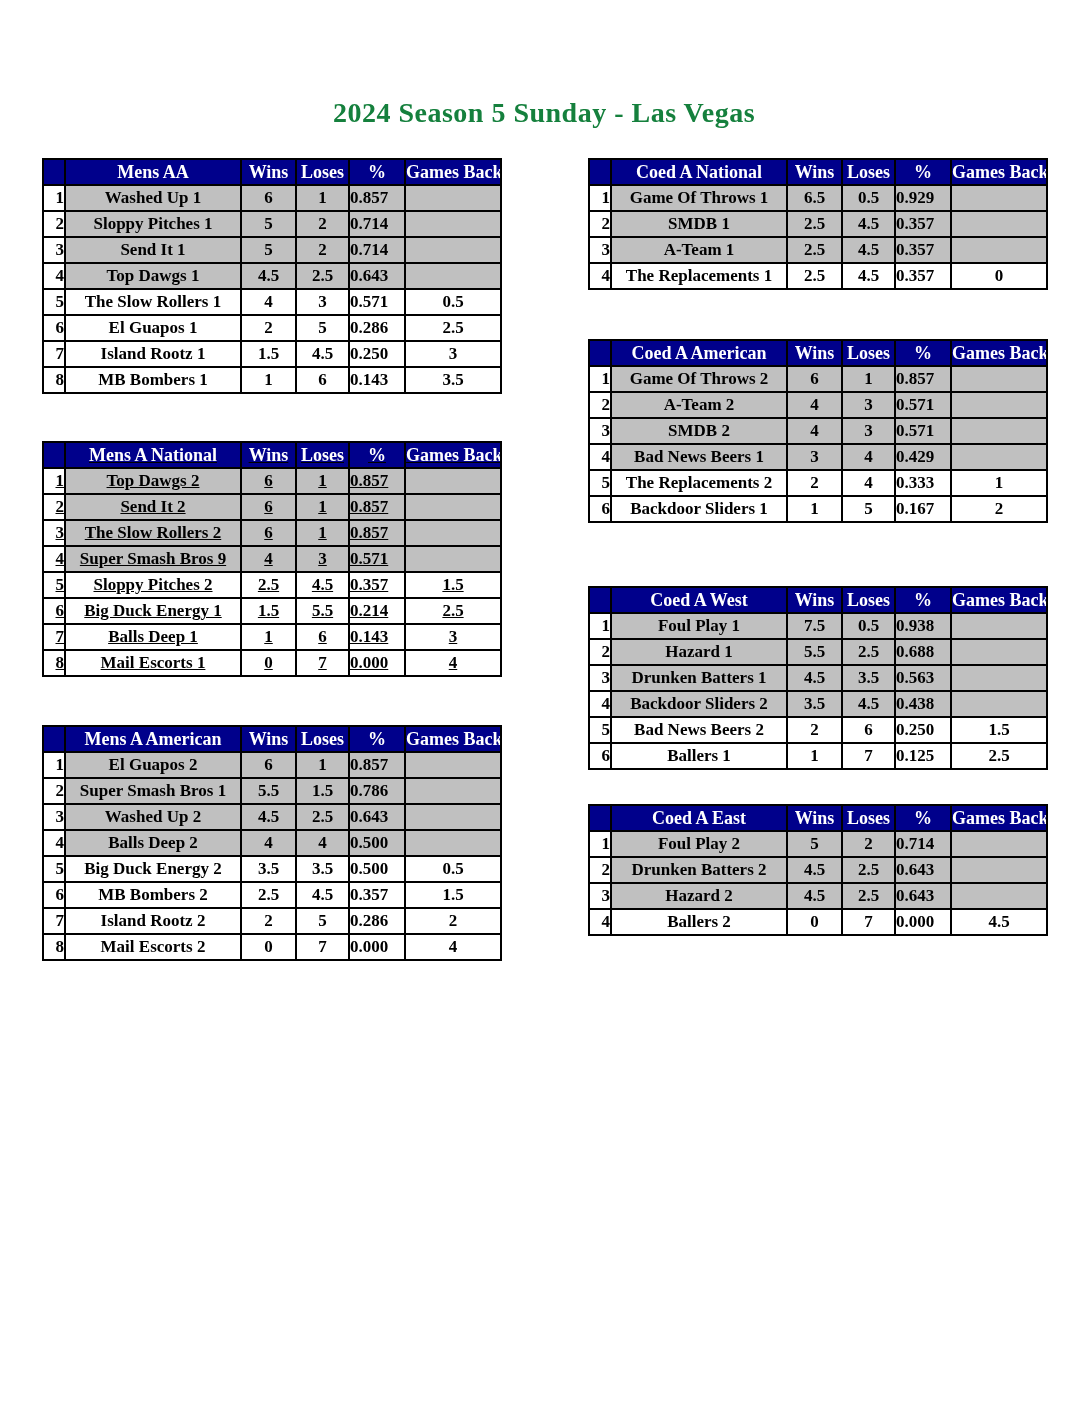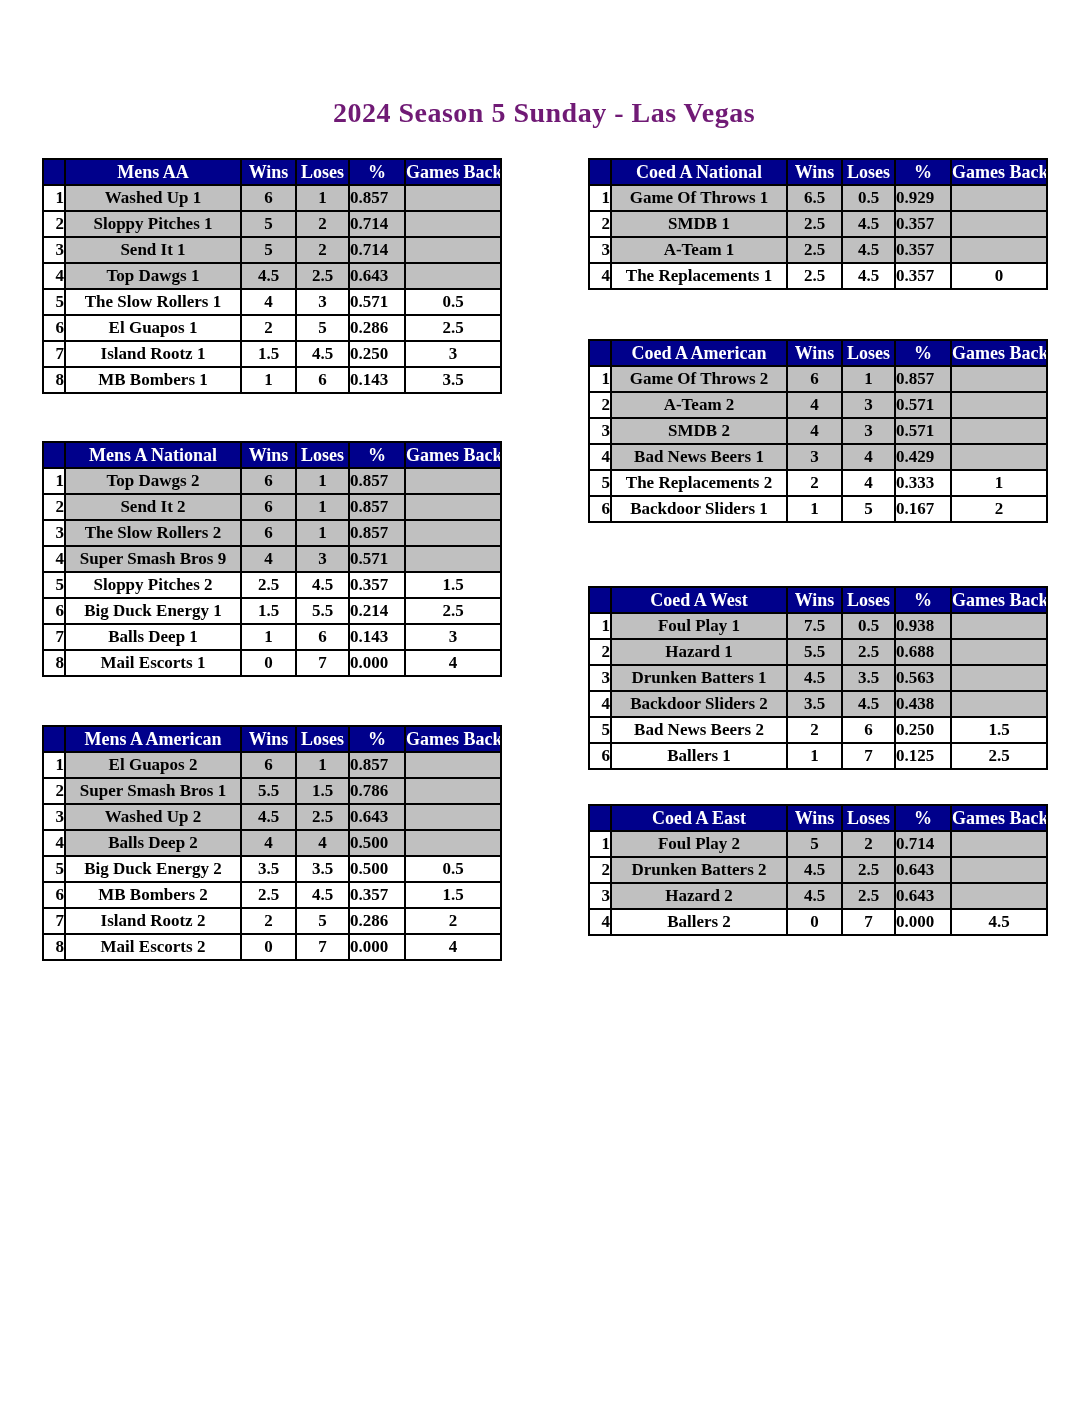--- a/index.html
+++ b/index.html
@@ -12,21 +12,21 @@
     overflow:hidden;
   }
   .page-title {
     position:absolute;
     top:97px;
     left:0;
     width:100%;
     text-align:center;
     font-size:28px;
     font-weight:bold;
-    color:#701a75;
+    color:#15803d;
     letter-spacing:0.5px;
   }
   table.standings {
     position:absolute;
     width:458px;
     border-collapse:collapse;
     table-layout:fixed;
     border:1px solid #b91c1c;
     background:#ffffff;
   }
@@ -50,21 +50,21 @@
   }
   td.rank  { text-align:right;  padding-right:3px; background:#ffffff; }
   td.team  { text-align:center;   padding-left:4px;  }
   td.wins, td.loses, td.gb { text-align:center; }
   td.pct   { text-align:left;   padding-left:3px;  }
   tr.shaded td.team, tr.shaded td.wins, tr.shaded td.loses,
   tr.shaded td.pct,  tr.shaded td.gb { background:#C0C0C0; }
 
   
   .t-mens-aa         { left:42px;  top:158px; }
-  .t-mens-a-national { left:42px;  top:441px; }
+  .t-mens-a-national { left:42px;  top:441px;text-decoration:underline; }
   .t-mens-a-american { left:42px;  top:725px; }
   .t-coed-a-national { left:588px; top:158px; }
   .t-coed-a-american { left:588px; top:339px; }
   .t-coed-a-west     { left:588px; top:586px; }
   .t-coed-a-east     { left:588px; top:804px;border-radius:21px; }
 </style>
 </head>
 <body>
 
 <div class="page">

